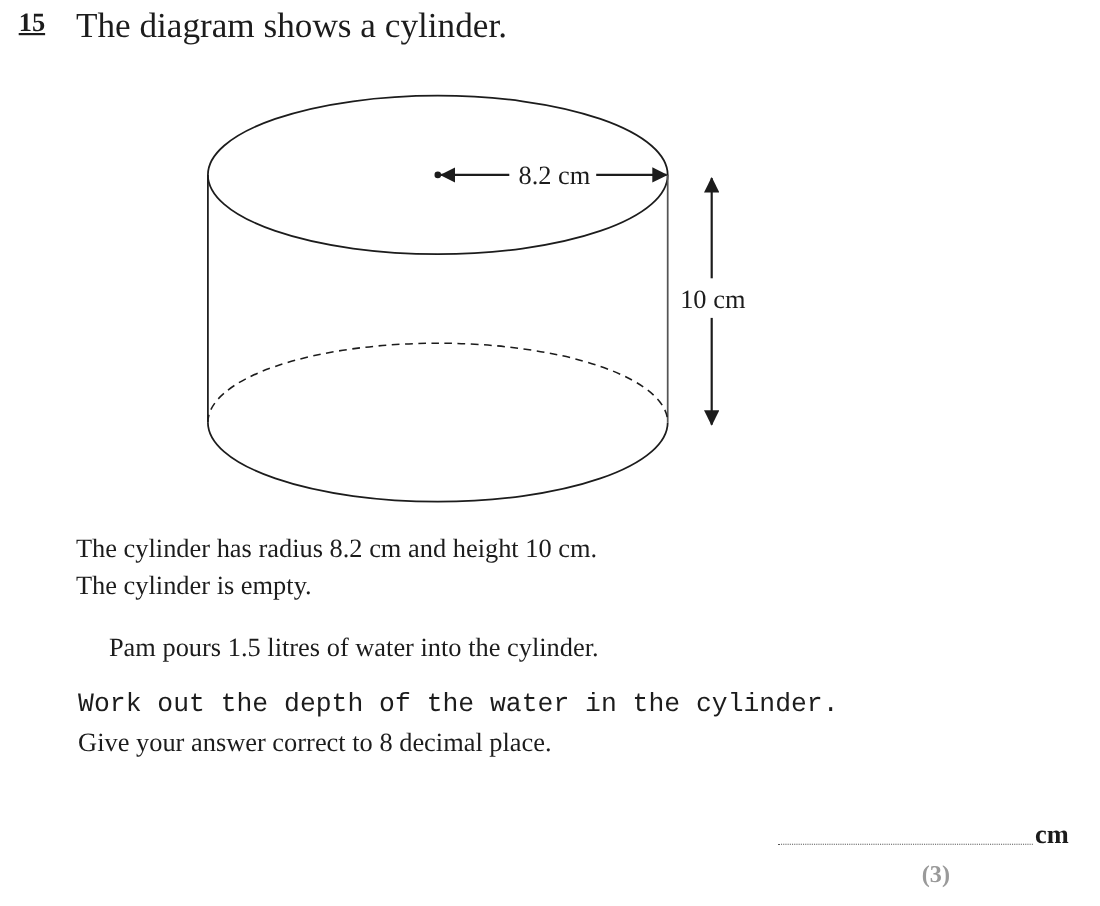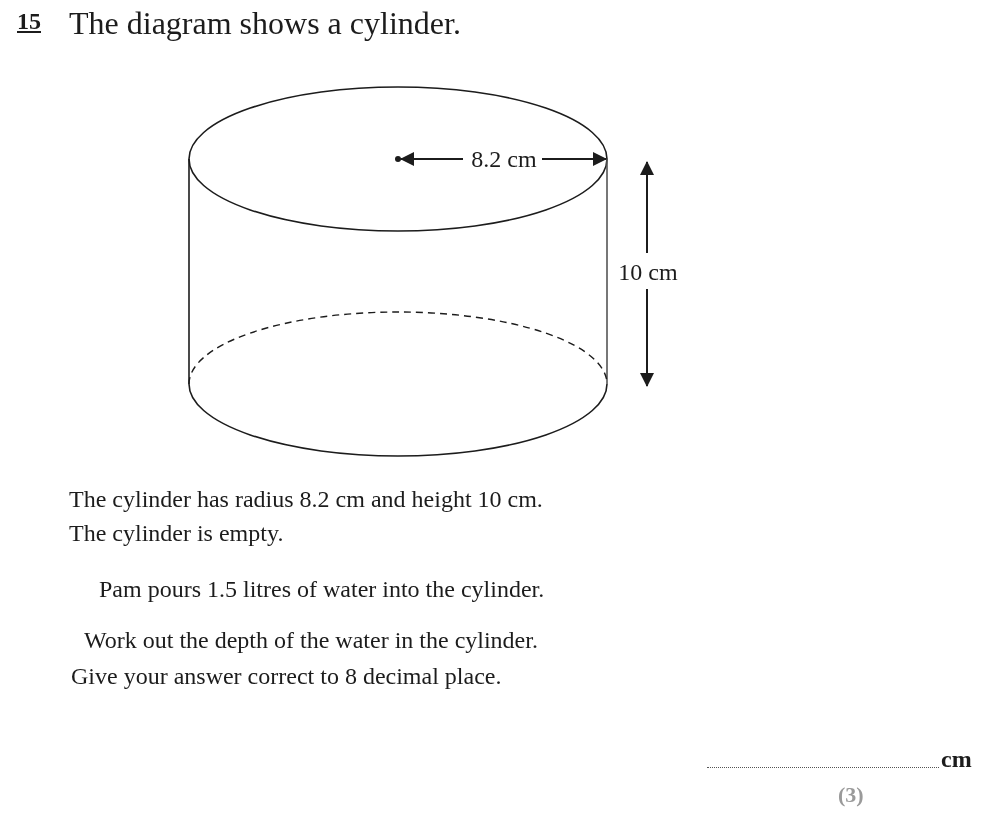--- a/index.html
+++ b/index.html
@@ -59,18 +59,18 @@
   <line x1="647" y1="289" x2="647" y2="386" stroke="#1c1c1c" stroke-width="2" marker-end="url(#arrow-end-big)"></line>
   <text class="dlabel" x="648" y="280" text-anchor="middle">10 cm</text>
 </svg>
 
 <div class="abs note">
 </div>
 
 <div class="abs body-line" style="left:69px; top:486px;">The cylinder has radius 8.2 cm and height 10 cm.</div>
 <div class="abs body-line" style="left:69px; top:520px;">The cylinder is empty.</div>
 <div class="abs body-line" style="left:71px; top:576px;margin-left:28px;">Pam pours 1.5 litres of water into the cylinder.</div>
-<div class="abs body-line" style="left:84px; top:627px;">Work out the depth of the water in the cylinder.</div>
+<div class="abs body-line" style="left:71px; top:627px;font-family:Liberation Mono, monospace;">Work out the depth of the water in the cylinder.</div>
 <div class="abs body-line" style="left:71px; top:663px;">Give your answer correct to 8 decimal place.</div>
 
 <div class="abs answer-dots"></div>
 <div class="abs answer-unit">cm</div>
 <div class="abs marks">(3)</div>
 
 </body></html>

